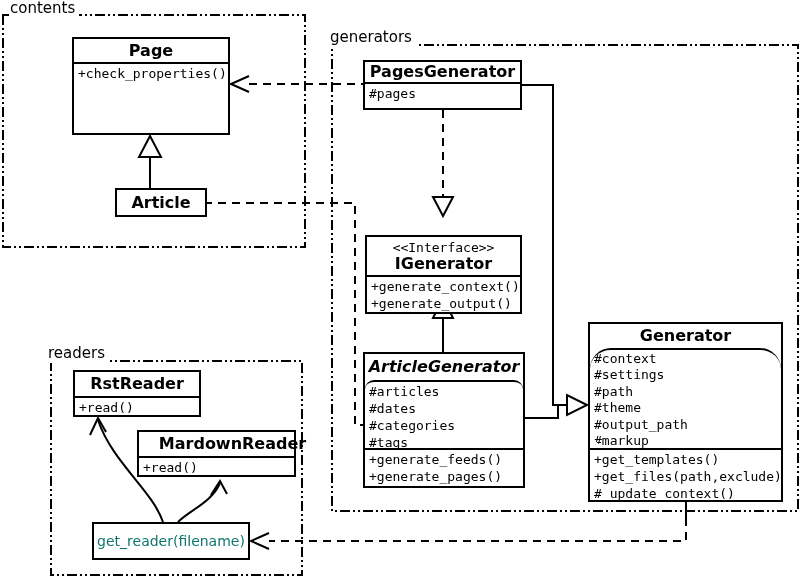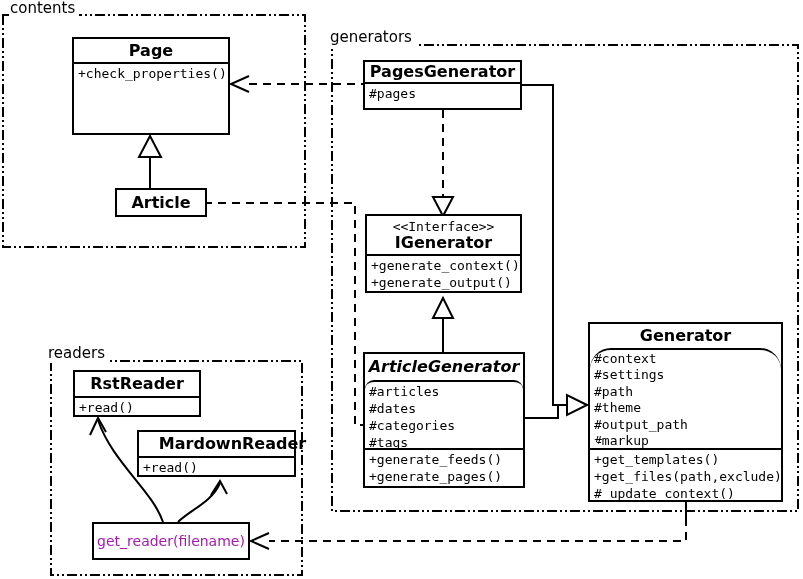--- a/index.html
+++ b/index.html
@@ -66,21 +66,21 @@
 
   .obj-box {
     position: absolute;
     background: #ffffff;
     border: 2px solid #000;
     box-sizing: border-box;
     display: flex;
     align-items: center;
     justify-content: center;
     font: 14px "DejaVu Sans", sans-serif;
-    color: #a21caf;
+    color: #0f766e;
     z-index: 2;
   }
 </style>
 </head>
 <body>
 
 <div id="canvas">
 
   <svg id="wires" viewBox="0 0 803 579" xmlns="http://www.w3.org/2000/svg">
 
@@ -141,21 +141,21 @@
     <div class="cls-title" style="flex:1;">Article</div>
   </div>
 
   <div class="cls" style="left:363px; top:60px; width:159px; height:50px;">
     <div class="cls-title" style="height:20px;">PagesGenerator</div>
     <div class="sec grow">
       <div class="member">#pages</div>
     </div>
   </div>
 
-  <div class="cls" style="left:365px; top:214px; width:157px; height:79px;">
+  <div class="cls" style="left:365px; top:235px; width:157px; height:79px;">
     <div class="cls-title" style="height:38px;">
       <span class="stereotype">&lt;&lt;Interface&gt;&gt;</span>
       <span>IGenerator</span>
     </div>
     <div class="sec grow">
       <div class="member">+generate_context()</div>
       <div class="member">+generate_output()</div>
     </div>
   </div>
 

